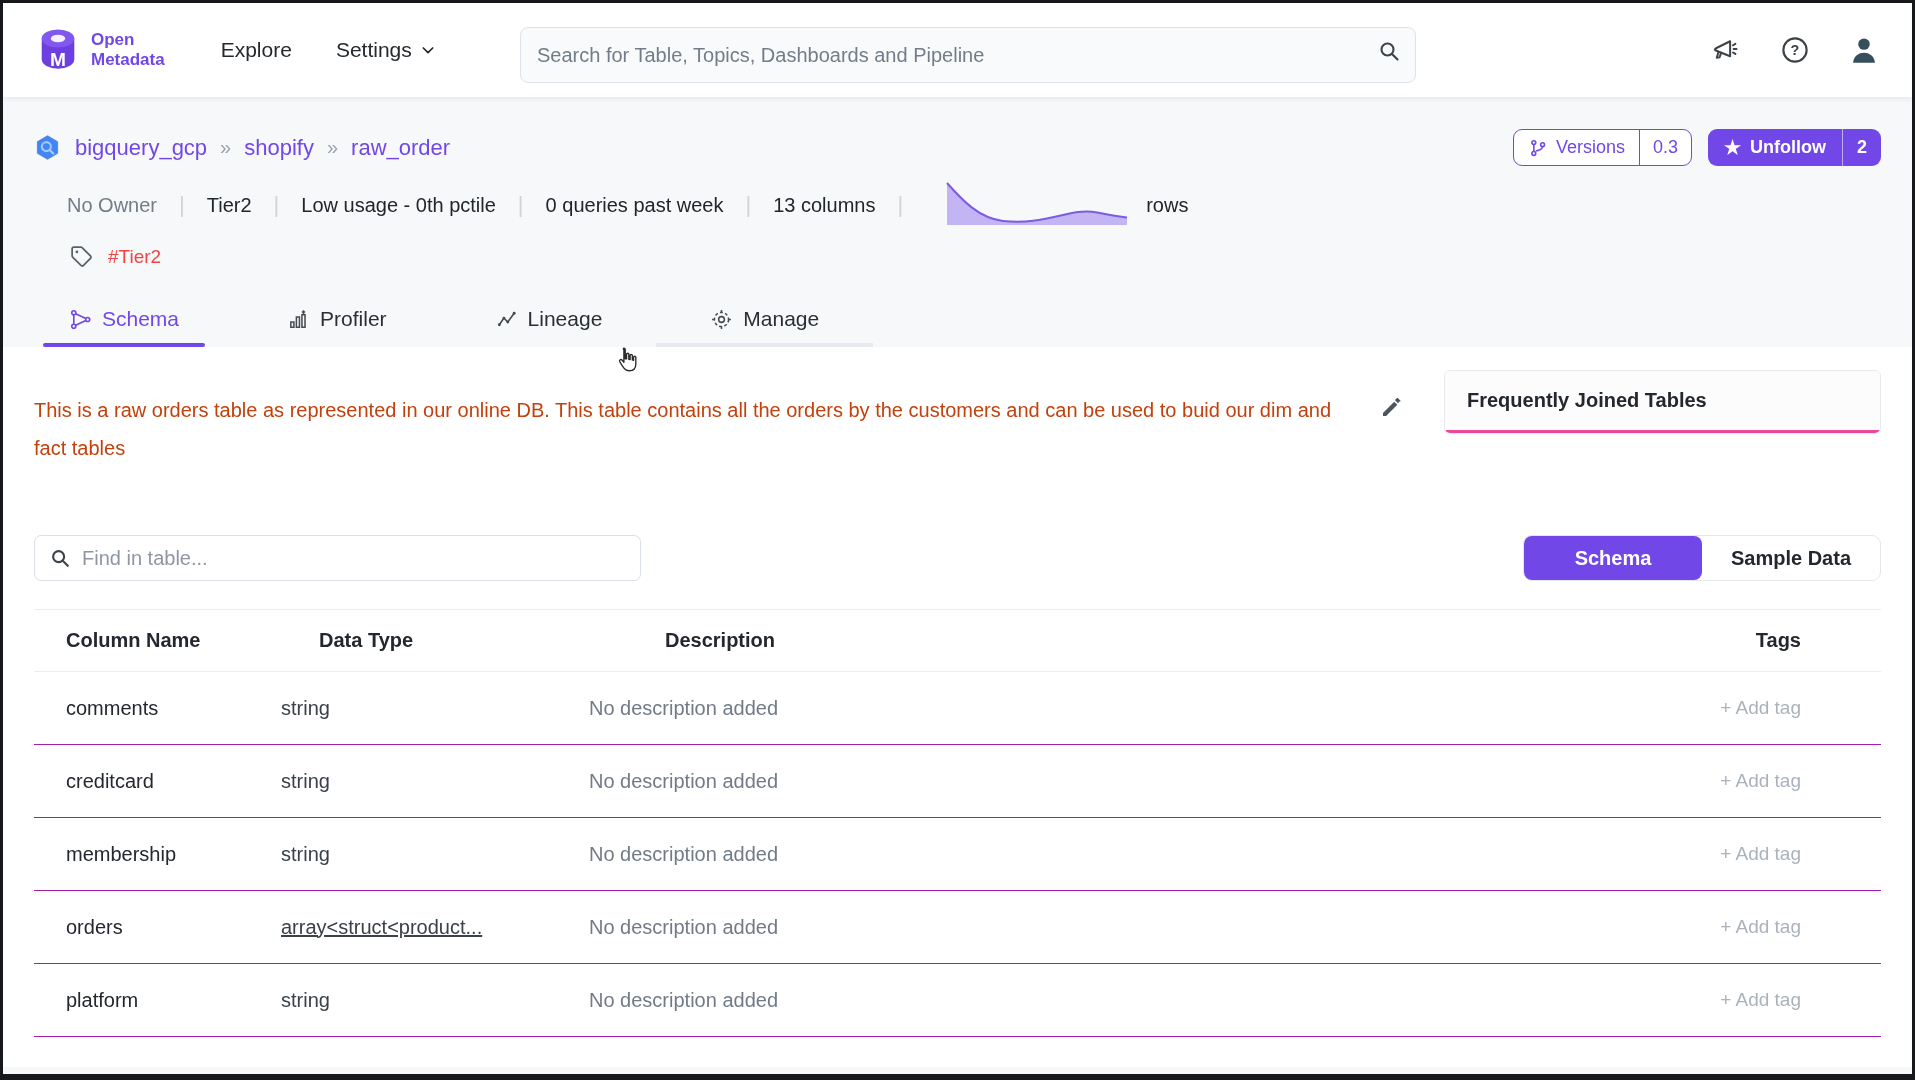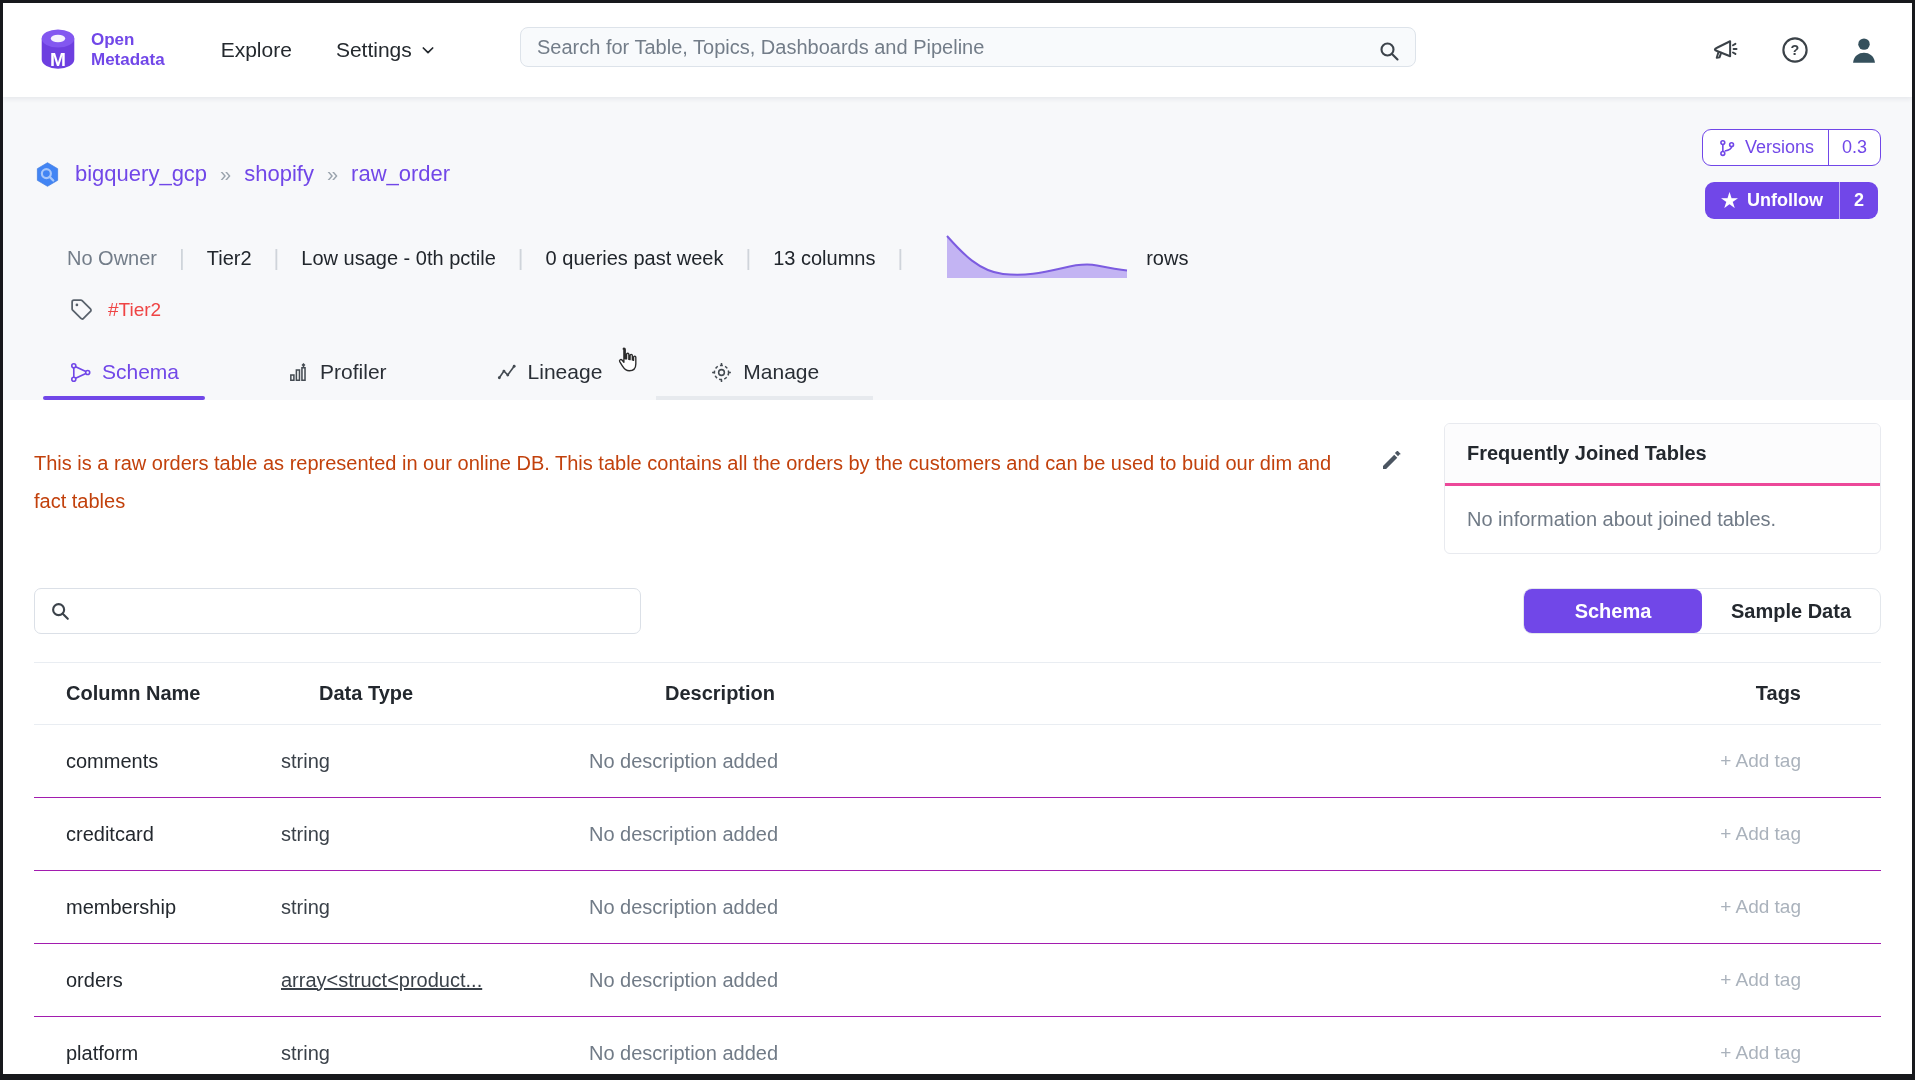--- a/index.html
+++ b/index.html
@@ -19,38 +19,38 @@
   .navbar {
     height:94px; background:#fff; display:flex; align-items:center;
     padding:0 32px; position:relative; z-index:5;
     box-shadow:0 2px 5px rgba(30,35,60,.08);
   }
   .logo { display:flex; align-items:center; cursor:pointer; }
   .logo-text { margin-left:10px; font-size:17px; font-weight:700; color:#7147e8; line-height:1.15; }
   .nav-menu { display:flex; align-items:center; margin-left:56px; gap:44px; }
   .nav-item { font-size:21px; color:#24292e; display:flex; align-items:center; gap:8px; cursor:pointer; }
   .nav-search {
-    position:absolute; left:517px; top:24px; width:896px; height:40px;
+    position:absolute; left:517px; top:24px; width:896px; height:56px;
     background:#f8fafc; border:1px solid #dde3ea; border-radius:8px;
     display:flex; align-items:center;
   }
   .nav-search input {
     flex:1; border:none; outline:none; background:transparent;
     font-family:inherit; font-size:20px; color:#333; padding:0 52px 0 16px;
   }
   .nav-search input::placeholder { color:#737d89; }
   .nav-search .mag { position:absolute; right:14px; top:11px; color:#3c434b; }
   .nav-right { margin-left:auto; display:flex; align-items:center; gap:38px; }
   .nav-icon { cursor:pointer; }
 
   
   .crumb-row { display:flex; align-items:center; padding:0 31px; margin-top:32px; }
   .crumb { font-size:22px; color:#7147e8; font-weight:500; cursor:pointer; }
   .crumb-sep { color:#9aa3ad; font-size:20px; margin:0 13px; }
-  .entity-actions { margin-left:auto; display:flex; align-items:center; gap:16px;flex-direction:column; }
+  .entity-actions { margin-left:auto; display:flex; align-items:center; gap:16px; }
   .btn-versions {
     display:flex; align-items:center; height:37px; background:#fff;
     border:1.5px solid #7147e8; border-radius:9px; color:#7147e8;
     font-size:18px; font-weight:500; cursor:pointer; overflow:hidden;
   }
   .btn-versions .main { display:flex; align-items:center; gap:8px; padding:0 14px; }
   .btn-versions .count { border-left:1.5px solid #7147e8; padding:0 13px; align-self:stretch; display:flex; align-items:center; }
   .btn-follow {
     display:flex; align-items:center; height:37px; background:#7147e8;
     border-radius:9px; color:#fff; font-size:18px; font-weight:600; cursor:pointer; overflow:hidden;
@@ -318,31 +318,31 @@
     <p class="desc-text">This is a raw orders table as represented in our online DB. This table contains all the orders by the customers and can be used to buid our dim and fact tables</p>
     <span class="edit-btn">
       <svg width="24" height="24" viewBox="0 0 24 24" fill="#4b5561">
         <path d="M3 17.9V21h3.1L17.3 9.8l-3.1-3.1L3 17.9zM20.7 7.3c.4-.4.4-1 0-1.4l-2.6-2.6c-.4-.4-1-.4-1.4 0l-1.8 1.8 3.1 3.1 2.7-2.9z"></path>
       </svg>
     </span>
   </div>
 
   <aside class="joined-card">
     <div class="joined-head">Frequently Joined Tables</div>
-    <div class="joined-body">No information about joined tables.</div>
   </aside>
 
   <div class="controls-row">
     <div class="find-box">
       <span>
         <svg width="22" height="22" viewBox="0 0 24 24" fill="none" stroke="#3c434b" stroke-width="2.3" stroke-linecap="round">
             <circle cx="10.5" cy="10.5" r="6"></circle>
             <path d="M15 15l5.5 5.5"></path>
           </svg>
       </span>
+      <input type="text" placeholder="Find in table..." style="">
     </div>
     <div class="view-toggle">
       <span class="seg active">Schema</span>
       <span class="seg">Sample Data</span>
     </div>
   </div>
 
   <div class="schema-table">
     <div class="t-head">
       <span class="c-name">Column Name</span>

